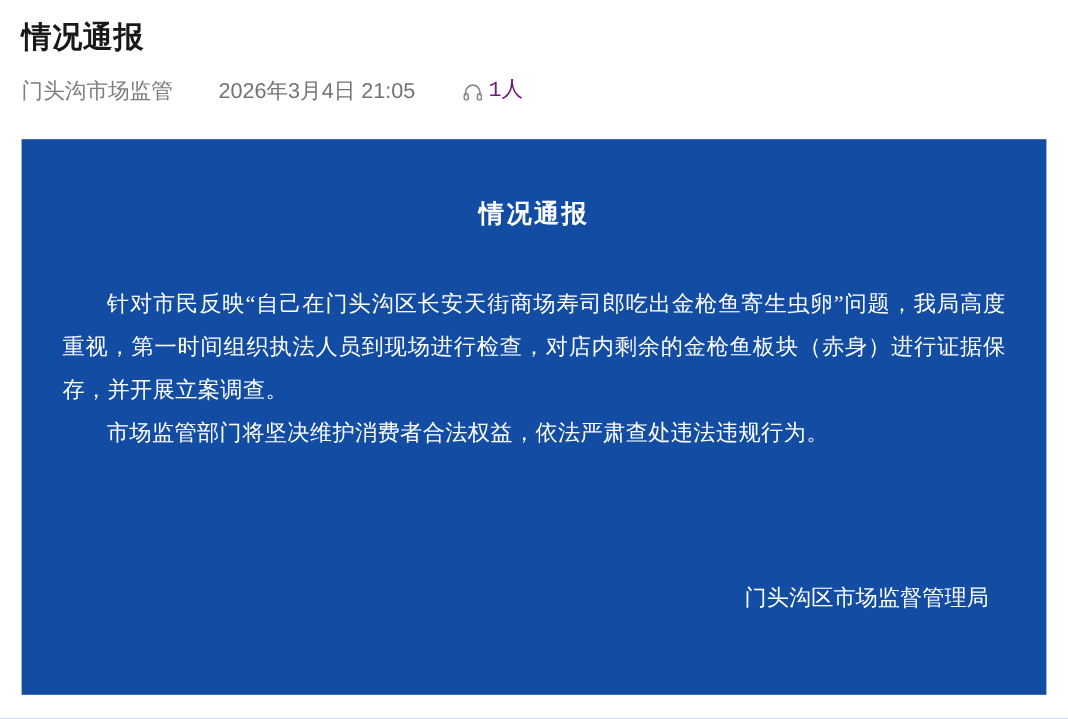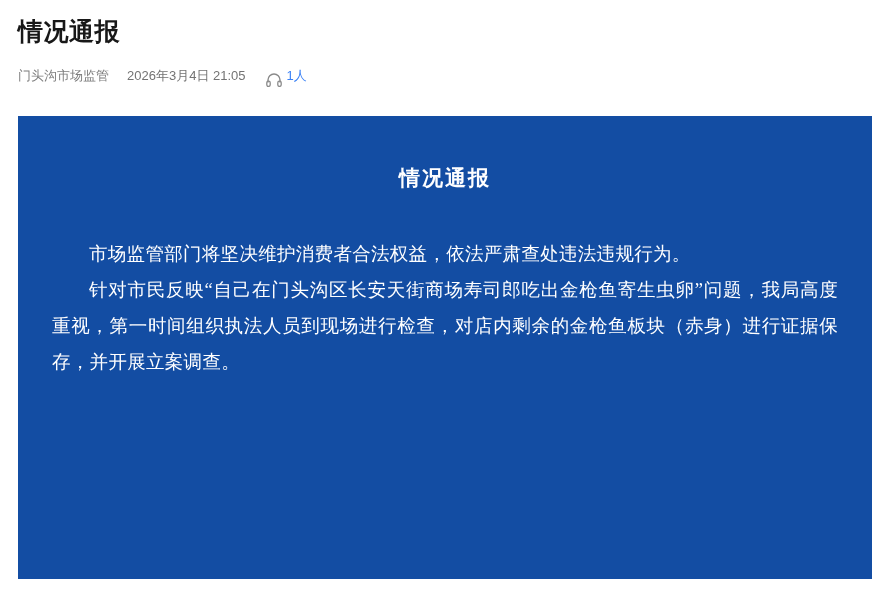--- a/index.html
+++ b/index.html
@@ -29,36 +29,38 @@
     font-weight: bold;
     line-height: 34px;
     color: #181818;
     margin: 0;
     letter-spacing: 0.5px;
   }
   .meta-row {
     display: flex;
     align-items: center;
     margin-top: 18px;
-    font-size: 13px;
+    font-size: 18px;
     color: #8a8a8a;
     line-height: 20px;
+    gap: 20px;
   }
   .meta-source {
     color: #7d7d7d;
     margin-right: 18px;
   }
   .meta-date {
     color: #737373;
     margin-right: 20px;
   }
   .meta-listen {
     display: flex;
-    align-items: flex-end;
-    color: #3b82f6;
+    align-items: center;
+    color: #701a75;
+    font-family: Liberation Mono, monospace;
   }
   .headphone-icon {
     display: inline-block;
     width: 16px;
     height: 14px;
     margin-right: 5px;
     position: relative;
     top: 1px;
   }
   .notice-card {
@@ -124,21 +126,22 @@
         </span>
         <span>1人</span>
       </span>
     </div>
   </div>
 
   <div class="notice-card">
     <div class="notice-heading">情况通报</div>
 
     <div class="notice-body">
+      <p class="notice-para">针对市民反映“自己在门头沟区长安天街商场寿司郎吃出金枪鱼寄生虫卵”问题，我局高度重视，第一时间组织执法人员到现场进行检查，对店内剩余的金枪鱼板块（赤身）进行证据保存，并开展立案调查。</p>
       <p class="notice-para">市场监管部门将坚决维护消费者合法权益，依法严肃查处违法违规行为。</p>
-      <p class="notice-para">针对市民反映“自己在门头沟区长安天街商场寿司郎吃出金枪鱼寄生虫卵”问题，我局高度重视，第一时间组织执法人员到现场进行检查，对店内剩余的金枪鱼板块（赤身）进行证据保存，并开展立案调查。</p>
     </div>
 
     <div class="signature">
+      <span class="sig-line">门头沟区市场监督管理局</span>
     </div>
   </div>
 
 </div>
 
 </body></html>

